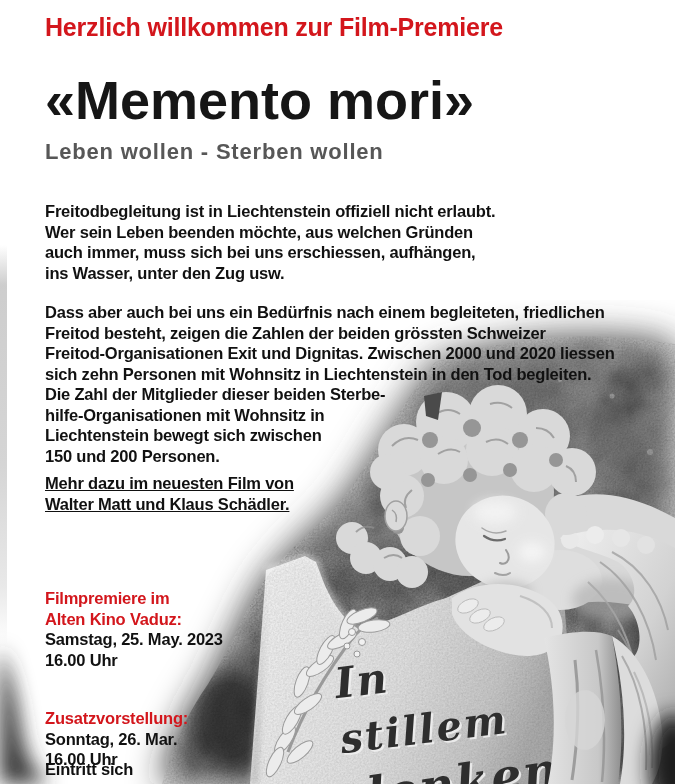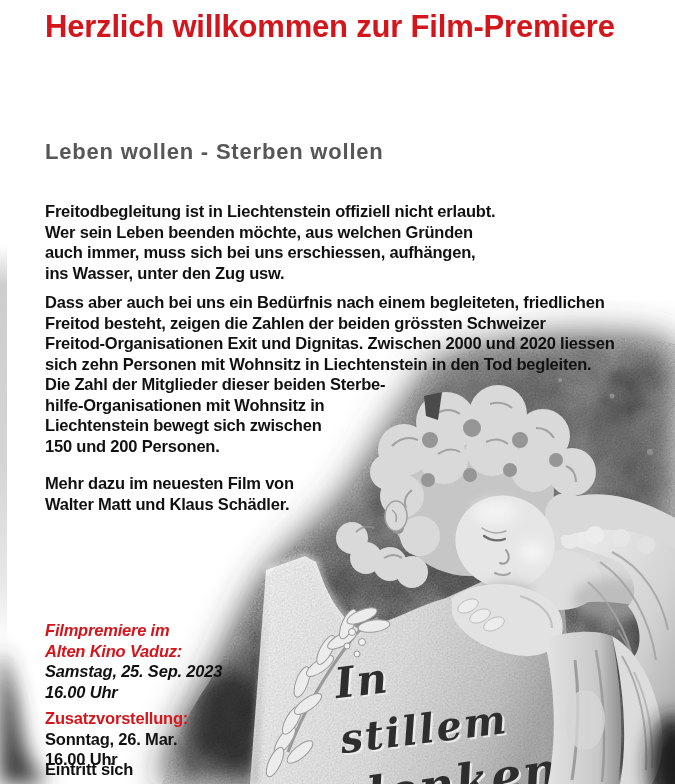--- a/index.html
+++ b/index.html
@@ -1,64 +1,65 @@
 <!DOCTYPE html>
 <html style="--accent-red: #d3161c; --title-black: #161616; --subtitle-gray: #575757; --body-black: #111111;"><head>
 <meta charset="utf-8">
 <style>
   html,body{margin:0;padding:0;background:#888;}
   .page{position:relative;width:675px;height:784px;background:#ffffff;overflow:hidden;
         font-family:"Liberation Sans",sans-serif;}
   .txt{position:absolute;left:45px;z-index:3;white-space:pre-line;
        font-weight:700;color:var(--body-black,#111);
        font-size:16.5px;line-height:20.5px;letter-spacing:-0.2px;}
-  .welcome{top:13px;font-size:31px;line-height:28px;color:var(--accent-red,#d3161c);letter-spacing:-0.2px;}
+  .welcome{top:13px;font-size:25px;line-height:28px;color:var(--accent-red,#d3161c);letter-spacing:-0.2px;}
   .title{top:72px;font-size:54px;line-height:56px;color:var(--title-black,#161616);letter-spacing:0;}
   .subtitle{top:140px;font-size:22px;line-height:24px;color:var(--subtitle-gray,#575757);letter-spacing:0.8px;}
-  .p1{top:201px;} .p2{top:292px;} .p3{top:473px;} .p4{top:533px;}
-  .b5{top:620px;font-style:italic;} .b6{top:708px;} .adm{top:759px;}
+  .p1{top:201px;} .p2{top:302px;} .p3{top:473px;text-decoration:underline;} .p4{top:533px;}
+  .b5{top:588px;} .b6{top:708px;} .adm{top:759px;}
   .red{color:var(--accent-red,#d3161c);}
   .block{position:absolute;left:45px;z-index:3;}
   .block .txt{position:static;}
   .left-strip{position:absolute;left:0;top:245px;width:7px;height:400px;z-index:2;
      background:linear-gradient(180deg,rgba(170,170,170,0) 0%,rgba(165,165,165,.55) 10%,
      rgba(185,185,185,.6) 55%,rgba(190,190,190,.35) 85%,rgba(190,190,190,0) 100%);}
   .photo{position:absolute;left:0;top:300px;z-index:1;display:block;}
   .engrave-main{font-family:"DejaVu Serif","Liberation Serif",serif;font-style:italic;font-weight:700;
      fill:#2e2e2e;letter-spacing:2px;}
   .engrave-hi{font-family:"DejaVu Serif","Liberation Serif",serif;font-style:italic;font-weight:700;
      fill:#f2f2f2;opacity:.85;letter-spacing:2px;}
 </style>
 </head>
 <body>
 
 <div class="page">
 
   <div class="txt welcome">Herzlich willkommen zur Film-Premiere</div>
+  <div class="txt title">«Memento mori»</div>
   <div class="txt subtitle">Leben wollen - Sterben wollen</div>
 
   <div class="txt p1">Freitodbegleitung ist in Liechtenstein offiziell nicht erlaubt.
 Wer sein Leben beenden möchte, aus welchen Gründen
 auch immer, muss sich bei uns erschiessen, aufhängen,
 ins Wasser, unter den Zug usw.</div>
   <div class="txt p2">Dass aber auch bei uns ein Bedürfnis nach einem begleiteten, friedlichen
 Freitod besteht, zeigen die Zahlen der beiden grössten Schweizer
 Freitod-Organisationen Exit und Dignitas. Zwischen 2000 und 2020 liessen
 sich zehn Personen mit Wohnsitz in Liechtenstein in den Tod begleiten.
 Die Zahl der Mitglieder dieser beiden Sterbe-
 hilfe-Organisationen mit Wohnsitz in
 Liechtenstein bewegt sich zwischen
 150 und 200 Personen.</div>
   <div class="txt p3">Mehr dazu im neuesten Film von
 Walter Matt und Klaus Schädler.</div>
 
   <div class="block b5">
     <div class="txt red">Filmpremiere im
 Alten Kino Vaduz:</div>
-    <div class="txt">Samstag, 25. Sep. 2023
+    <div class="txt">Samstag, 25. May. 2023
 16.00 Uhr</div>
   </div>
 
   <div class="block b6">
     <div class="txt red">Zusatzvorstellung:</div>
     <div class="txt">Sonntag, 26. Mar.
 16.00 Uhr</div>
   </div>
 
   <div class="txt adm">Eintritt sich</div>

